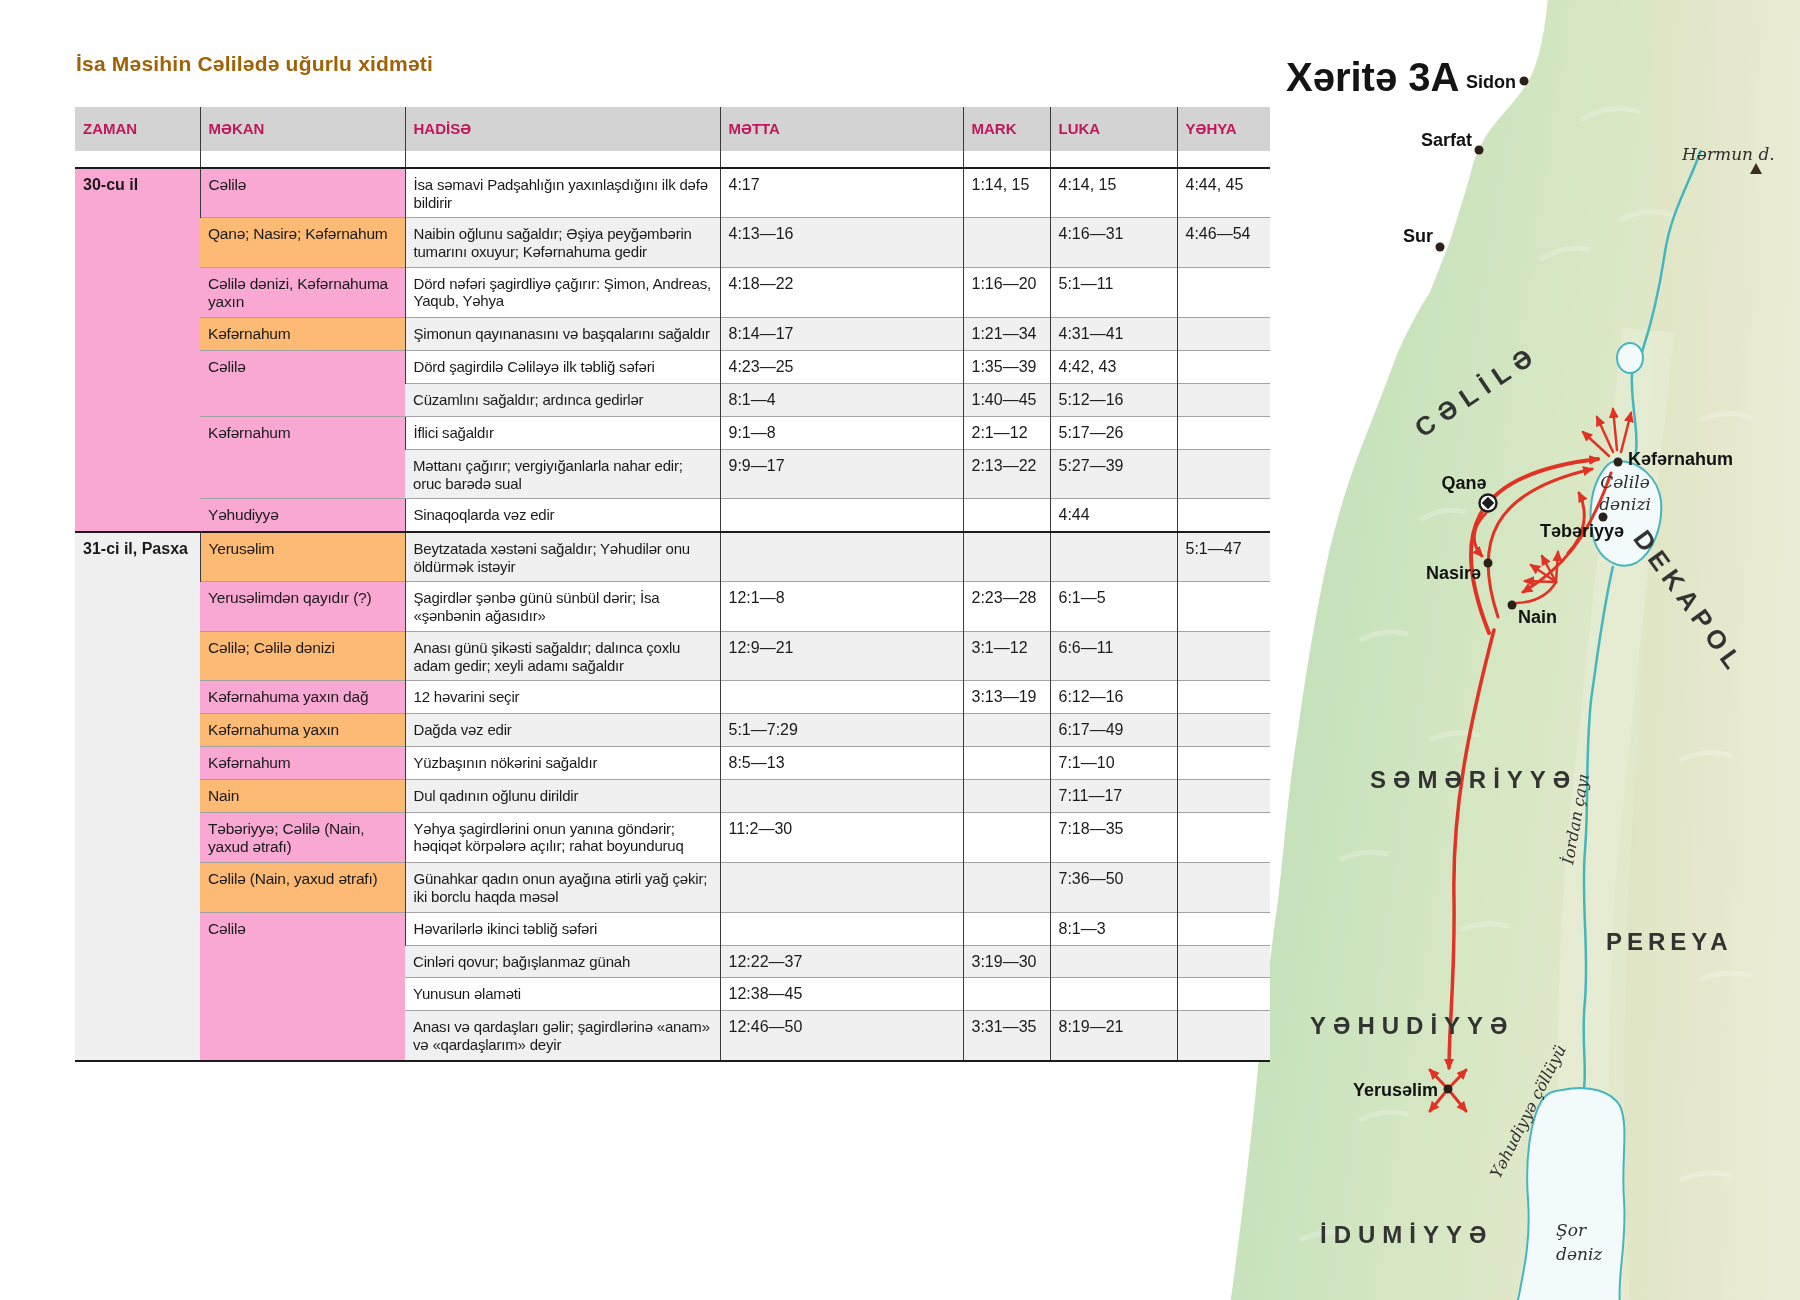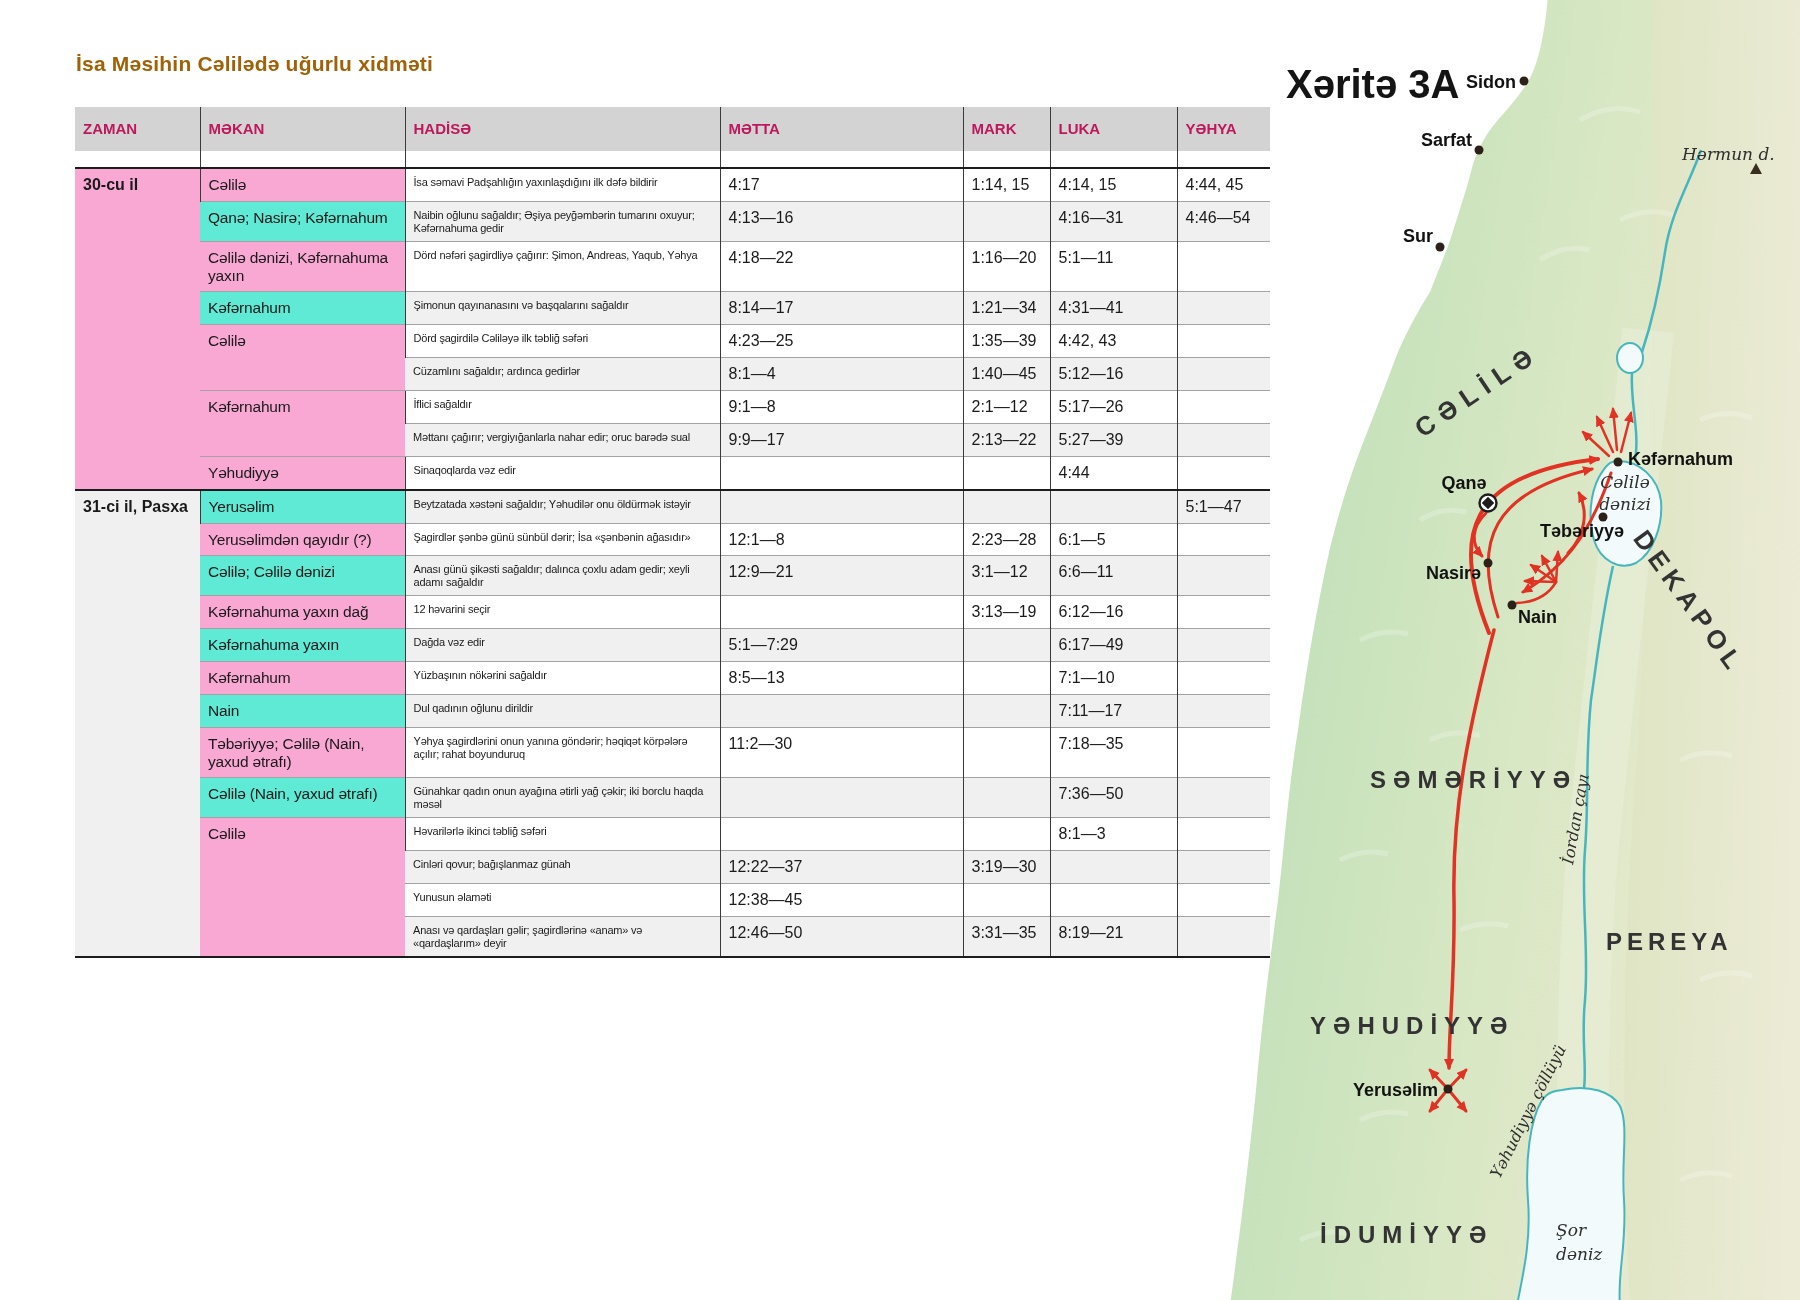--- a/index.html
+++ b/index.html
@@ -6,50 +6,50 @@
   body{
     width:1800px;height:1300px;position:relative;background:#ffffff;
     font-family:"Liberation Sans",sans-serif;color:#1a1a1a;overflow:hidden;
   }
   
   .page-title{
     position:absolute;left:76px;top:52px;font-size:21px;font-weight:bold;
     letter-spacing:.2px;color:#a16207;
   }
   .map-title{
-    position:absolute;left:1286px;top:62px;font-size:40px;font-weight:bold;
+    position:absolute;left:1286px;top:55px;font-size:40px;font-weight:bold;
     color:#141414;letter-spacing:0;
   }
   
   table.events{
     position:absolute;left:75px;top:107px;width:1195px;
     border-collapse:collapse;table-layout:fixed;
     font-size:16px;line-height:1.18;
   }
   table.events th{
     background:#d3d3d3;font-size:15px;font-weight:bold;text-align:left;
     padding:0 8px;height:44px;vertical-align:middle;color:#be185d;
   }
   table.events td{
     vertical-align:top;padding:7px 8px 6px 8px;background:#ffffff;
   }
   table.events tr.alt td{background:#f0f0f0;}
   table.events td.zaman, table.events td.mekan{background:#f9a8d4;}
-  table.events tr.alt td.keepwhite{background:#5eead4;}
+  table.events tr.alt td.keepwhite{background:#fdba74;}
   table.events th + th, table.events td + td{border-left:1px solid #3a3a3a;}
   table.events col.c-zaman{width:125px;} table.events col.c-mekan{width:205px;}
   table.events col.c-hadise{width:315px;} table.events col.c-matta{width:243px;}
   table.events col.c-mark{width:87px;} table.events col.c-luka{width:127px;}
   table.events col.c-yehya{width:93px;}
   table.events tbody td{border-top:1px solid #a3a3a3;}
   table.events tr.spacer td{background:#fff;height:16px;padding:0;border-top:none;}
   table.events tr.section td{border-top:2px solid #1c1c1c;}
   table.events tr.tbl-end td{border-top:2px solid #1c1c1c;padding:0;height:0;background:transparent;}
   td.zaman{font-weight:bold;}
-  td.hadise{letter-spacing:-0.2px;font-size:11px;}
+  td.hadise{letter-spacing:-0.2px;font-size:15px;}
   td.mekan{font-size:15.5px;letter-spacing:-0.2px;}
   td.ref{font-size:16px;}
   
   svg.map{position:absolute;left:1140px;top:0;}
   .reg-label{font-family:"Liberation Sans",sans-serif;fill:#333;font-weight:bold;}
   .city-label{font-family:"Liberation Sans",sans-serif;fill:#121212;font-weight:bold;font-size:18px;}
   .feat-label{font-family:"DejaVu Serif","Liberation Serif",serif;font-style:italic;fill:#2e2e2e;}
 </style>
 </head>
 <body>

